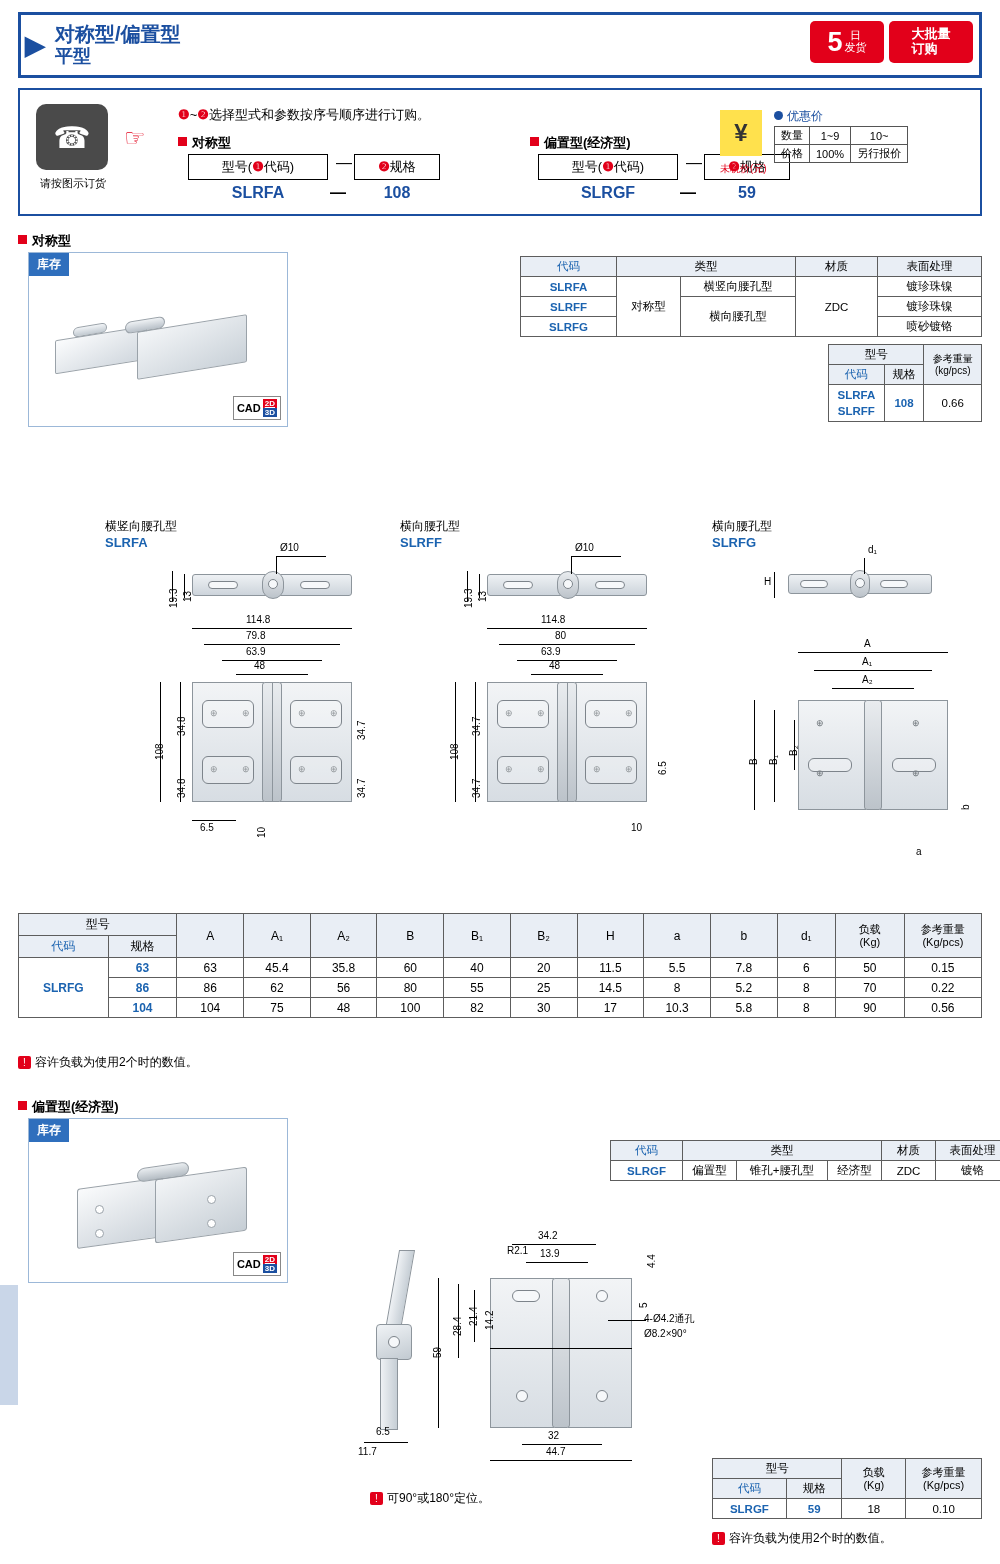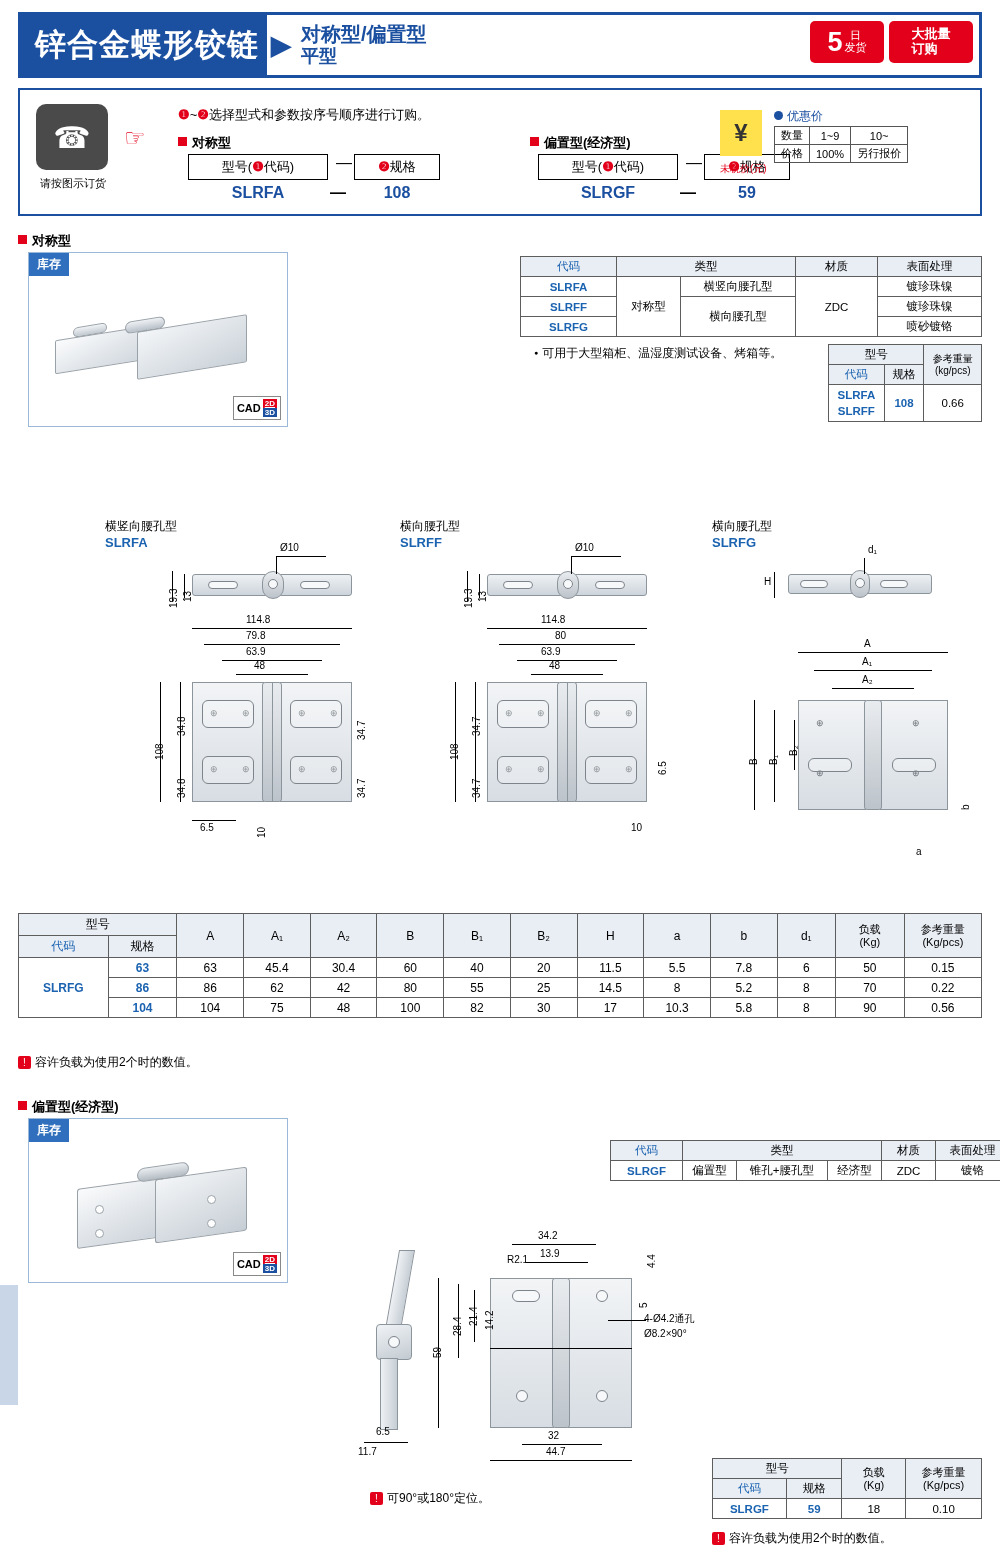--- a/index.html
+++ b/index.html
@@ -140,21 +140,20 @@
   .sidebar-tab {
     position:absolute; left:0; top:1285px; width:18px; height:120px; background:#c9d6e8;
   }
 </style>
 </head>
 <body>
 
 <div class="page">
 
   <div class="header">
-    <h1 class="header-title">锌合金蝶形铰链</h1>
     <span class="header-arrow">▶</span>
     <div class="header-sub">
       <div class="l1">对称型/偏置型</div>
       <div class="l2">平型</div>
     </div>
     <div class="badge-group">
       <div class="badge-red">
         <span class="num">5</span>
         <span class="txt">
           <span>日</span><br><span>发货</span>
@@ -273,23 +272,20 @@
       <td>镀珍珠镍</td>
     </tr>
     <tr>
       <td class="code-blue">SLRFG</td>
       <td>喷砂镀铬</td>
     </tr>
   </tbody>
     </table>
 
   <div class="features" style="left:520px; top:342px; width:330px;">
-    <ul>
-      <li>可用于大型箱柜、温湿度测试设备、烤箱等。</li>
-    </ul>
   </div>
 
   <table class="spec" style="position:absolute; left:828px; top:344px; width:154px;">
     <tbody>
         <tr>
       <th colspan="2" style="width:96px;">型号</th>
       <th rowspan="2" style="width:58px; font-size:10px; line-height:12px;">
         <span>参考重量</span><br><span>(kg/pcs)</span>
       </th>
     </tr>
@@ -487,36 +483,36 @@
     </tr>
     <tr>
       <th style="width:86px;" class="hdr-code">代码</th>
       <th style="width:66px;">规格</th>
     </tr>
     <tr>
       <td rowspan="3" class="code-blue">SLRFG</td>
       <td class="code-blue">63</td>
       <td>63</td>
       <td>45.4</td>
-      <td>30.4</td>
+      <td>35.8</td>
       <td>60</td>
       <td>40</td>
       <td>20</td>
       <td>11.5</td>
       <td>5.5</td>
       <td>7.8</td>
       <td>6</td>
       <td>50</td>
       <td>0.15</td>
     </tr>
     <tr>
       <td class="code-blue">86</td>
       <td>86</td>
       <td>62</td>
-      <td>42</td>
+      <td>56</td>
       <td>80</td>
       <td>55</td>
       <td>25</td>
       <td>14.5</td>
       <td>8</td>
       <td>5.2</td>
       <td>8</td>
       <td>70</td>
       <td>0.22</td>
     </tr>
@@ -603,21 +599,21 @@
     <div class="slot" style="left:162px; top:60px; width:28px; height:12px;"></div>
     <div class="hole" style="left:246px; top:60px; width:12px; height:12px;"></div>
     <div class="hole" style="left:166px; top:160px; width:12px; height:12px;"></div>
     <div class="hole" style="left:246px; top:160px; width:12px; height:12px;"></div>
     <div class="ln lnh" style="left:140px; top:118px; width:142px;"></div>
 
     <div class="ln lnh" style="left:162px; top:14px; width:84px;"></div>
     <div class="dim" style="left:188px; top:0px;">34.2</div>
     <div class="ln lnh" style="left:176px; top:32px; width:62px;"></div>
     <div class="dim" style="left:190px; top:18px;">13.9</div>
-    <div class="dim" style="left:138px; top:24px;padding-left:19px;">R2.1</div>
+    <div class="dim" style="left:138px; top:15px;padding-left:19px;">R2.1</div>
     <div class="dim-v" style="left:296px; top:38px;">4.4</div>
     <div class="dim-v" style="left:288px; top:78px;">5</div>
 
     <div class="ln lnv" style="left:88px; top:48px; height:150px;"></div>
     <div class="dim-v" style="left:82px; top:128px;">59</div>
     <div class="ln lnv" style="left:108px; top:54px; height:74px;"></div>
     <div class="dim-v" style="left:102px; top:106px;">28.4</div>
     <div class="ln lnv" style="left:124px; top:60px; height:52px;"></div>
     <div class="dim-v" style="left:118px; top:96px;">21.4</div>
     <div class="dim-v" style="left:134px; top:100px;">14.2</div>

